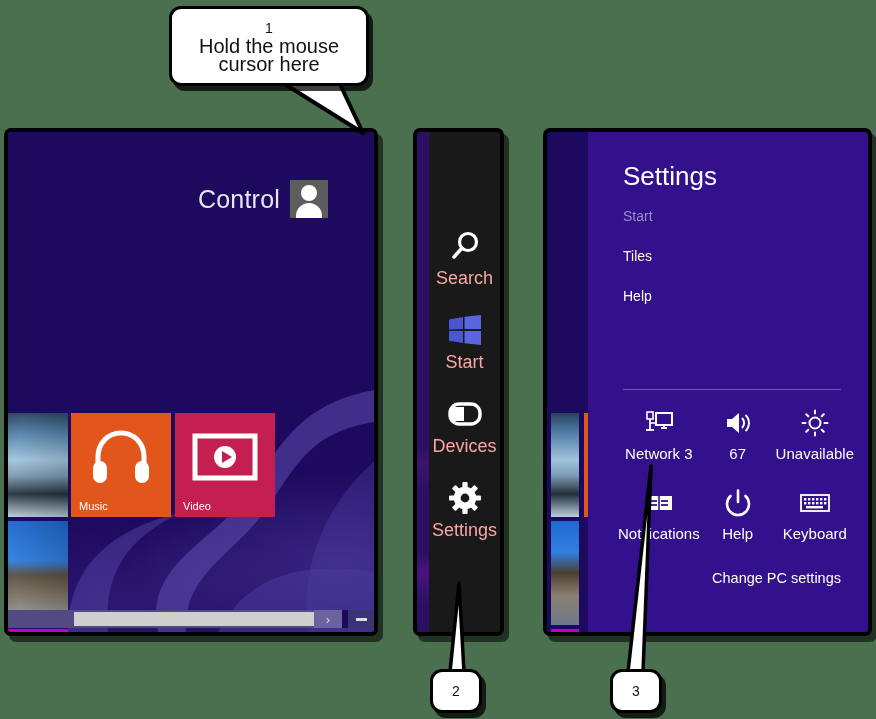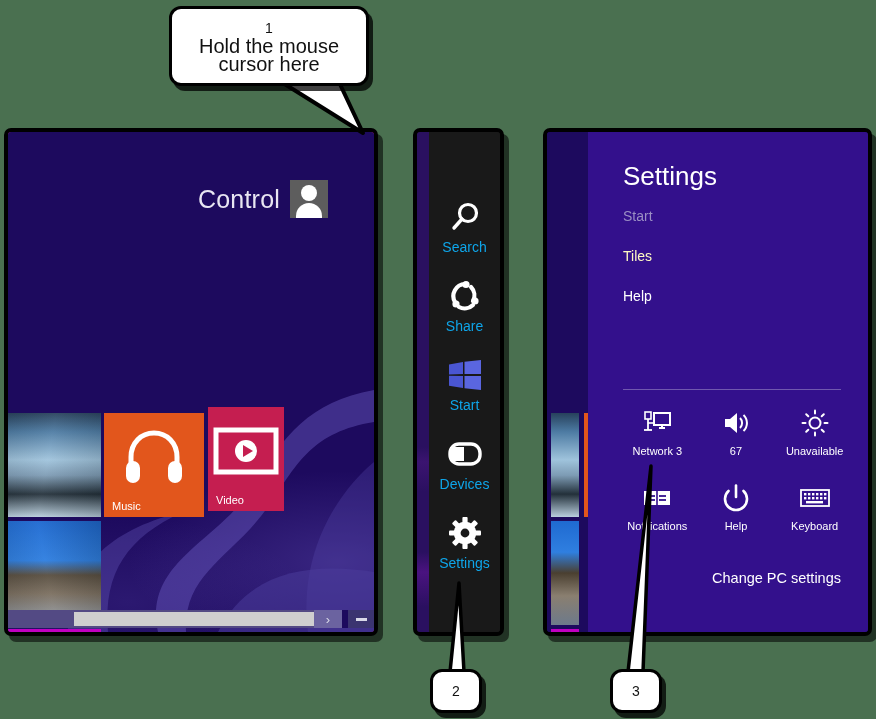--- a/index.html
+++ b/index.html
@@ -78,35 +78,35 @@
     background: #fff; position: absolute; margin-bottom: 17px;
   }
   .avatar .body {
     width: 26px; height: 15px; background: #fff;
     border-radius: 13px 13px 0 0; margin-bottom: 0;
   }
   .avatar-inner { position: relative; width: 38px; height: 38px;
      display:flex; align-items:flex-end; justify-content:center; }
 
   
-  .tile { position: absolute; box-sizing: border-box; margin-left: 33px; }
+  .tile { position: absolute; box-sizing: border-box; }
   .tile-label {
     position: absolute;
     left: 8px; bottom: 5px;
     color: #fff;
     font-size: 11px;
     font-weight: 400;
   }
   #tile-beach   { left: -48px; top: 281px; width: 108px; height: 104px;
     background: linear-gradient(#27415c 0%, #4d7ba3 18%, #9fc3dc 45%, #7d9bb4 60%, #23303a 78%, #b9cfde 100%); }
   #tile-eiffel  { left: -48px; top: 389px; width: 108px; height: 104px;
     background: linear-gradient(#1f6ad1 0%, #2f7fe0 38%, #5a5042 52%, #7d7162 70%, #9aa6b4 100%); }
   #tile-camera  { left: -48px; top: 497px; width: 108px; height: 104px; background: #c000c0; }
   #tile-music   { left: 63px;  top: 281px; width: 100px; height: 104px; background: #e2561c; }
-  #tile-video   { left: 167px; top: 275px; width: 76px; height: 104px; background: #c51e50; }
+  #tile-video   { left: 167px; top: 281px; width: 100px; height: 104px; background: #c51e50; }
 
   .tile-ico { position: absolute; left: 0; right: 0; top: 14px; display:flex; justify-content:center; }
 
   
   .photo-tex { position:absolute; inset:0; opacity:.5; }
 
   
   .scrollbar {
     position: absolute;
     left: 0; right: 0; bottom: 4px;
@@ -146,21 +146,21 @@
     background: #191919;
     display: flex;
     flex-direction: column;
     justify-content: center;
     align-items: center;
     gap: 24px;
     padding-top: 6px;
   }
   .charm { display: flex; flex-direction: column; align-items: center; gap: 5px; width: 100%; }
   .charm-ico { height: 34px; display: flex; align-items: center; justify-content: center; }
-  .charm-label { color: #0ea5e9; font-size: 14px; font-weight: 400; }
+  .charm-label { color: #fca5a5; font-size: 18px; font-weight: 400; }
 
   
   #settings-panel {
     left: 543px;
     top: 128px;
     width: 329px;
     height: 508px;
     background: #1d0a5e;
   }
   .bg-start-sliver {
@@ -206,21 +206,21 @@
 
   .settings-grid {
     position: absolute;
     left: 30px; right: 14px; top: 276px;
     display: grid;
     grid-template-columns: repeat(3, 1fr);
     row-gap: 26px;
   }
   .sg-item { display: flex; flex-direction: column; align-items: center; gap: 7px; }
   .sg-ico { height: 30px; display: flex; align-items: center; justify-content: center; }
-  .sg-label { font-size: 11px; color: #fff; white-space: nowrap; }
+  .sg-label { font-size: 15px; color: #fff; white-space: nowrap; }
 
   .change-pc {
     position: absolute;
     right: 27px; bottom: 46px;
     font-size: 14.5px; color: #fff;
   }
 
   
   .callout-svg { position: absolute; left: 0; top: 0; width: 876px; height: 719px; pointer-events: none; }
 
@@ -322,33 +322,20 @@
     <div class="charm">
       <div class="charm-ico">
         <svg width="32" height="32" viewBox="0 0 32 32">
           <circle cx="19" cy="12" r="8.5" fill="none" stroke="#fff" stroke-width="3.2"></circle>
           <line x1="13" y1="18" x2="5" y2="27" stroke="#fff" stroke-width="3.4" stroke-linecap="round"></line>
         </svg>
       </div>
       <span class="charm-label">Search</span>
     </div>
 
-    <div class="charm">
-      <div class="charm-ico">
-        <svg width="32" height="32" viewBox="0 0 32 32">
-          <path d="M16 4 A12 12 0 0 0 6 22" fill="none" stroke="#fff" stroke-width="4.2" stroke-linecap="round"></path>
-          <path d="M22 7 A12 12 0 0 1 24 21" fill="none" stroke="#fff" stroke-width="4.2" stroke-linecap="round"></path>
-          <path d="M10 27 A12 12 0 0 0 24 25" fill="none" stroke="#fff" stroke-width="4.2" stroke-linecap="round"></path>
-          <circle cx="17" cy="4.5" r="3.6" fill="#fff"></circle>
-          <circle cx="26" cy="21" r="3.6" fill="#fff"></circle>
-          <circle cx="7" cy="24" r="3.6" fill="#fff"></circle>
-        </svg>
-      </div>
-      <span class="charm-label">Share</span>
-    </div>
 
     <div class="charm">
       <div class="charm-ico">
         <svg width="32" height="30" viewBox="0 0 32 30">
           <polygon points="0,4.5 14,2 14,14 0,14.6" fill="#4a56d2"></polygon>
           <polygon points="15.5,1.8 32,0 32,14 15.5,14" fill="#5a66e0"></polygon>
           <polygon points="0,15.8 14,16 14,28 0,25.8" fill="#4a56d2"></polygon>
           <polygon points="15.5,16 32,16 32,30 15.5,28.2" fill="#5a66e0"></polygon>
         </svg>
       </div>

